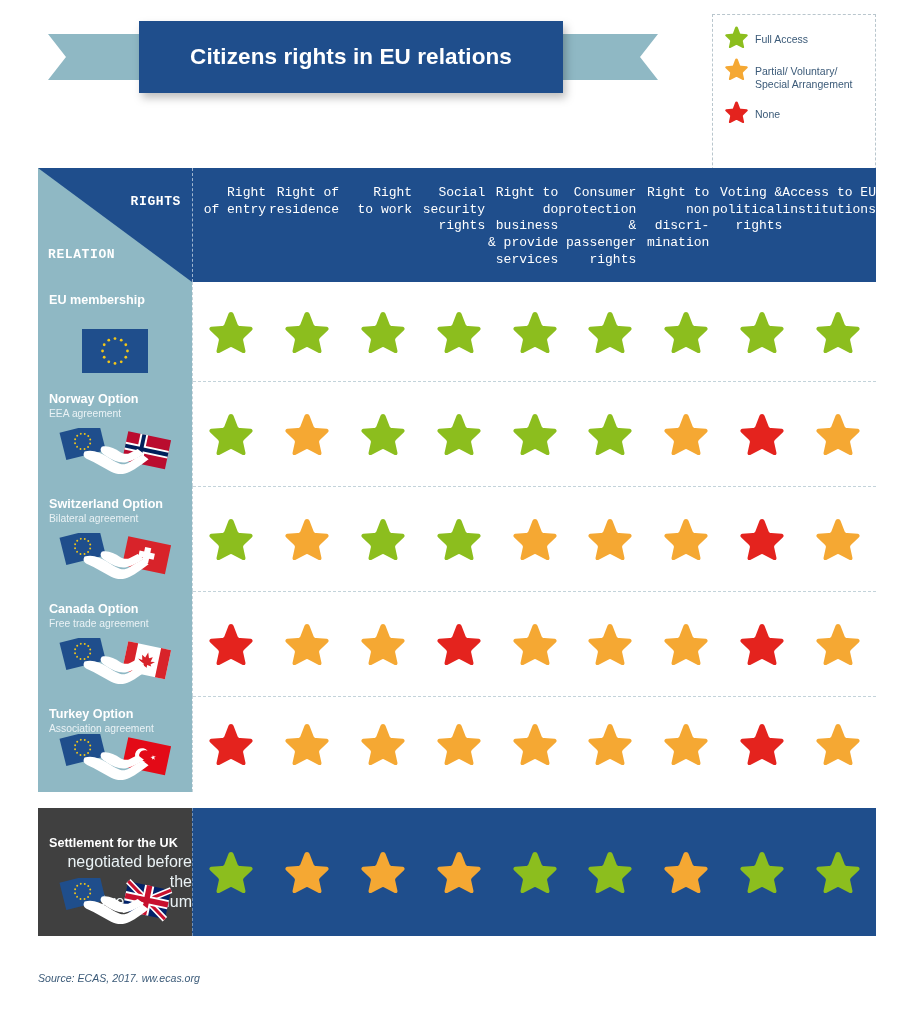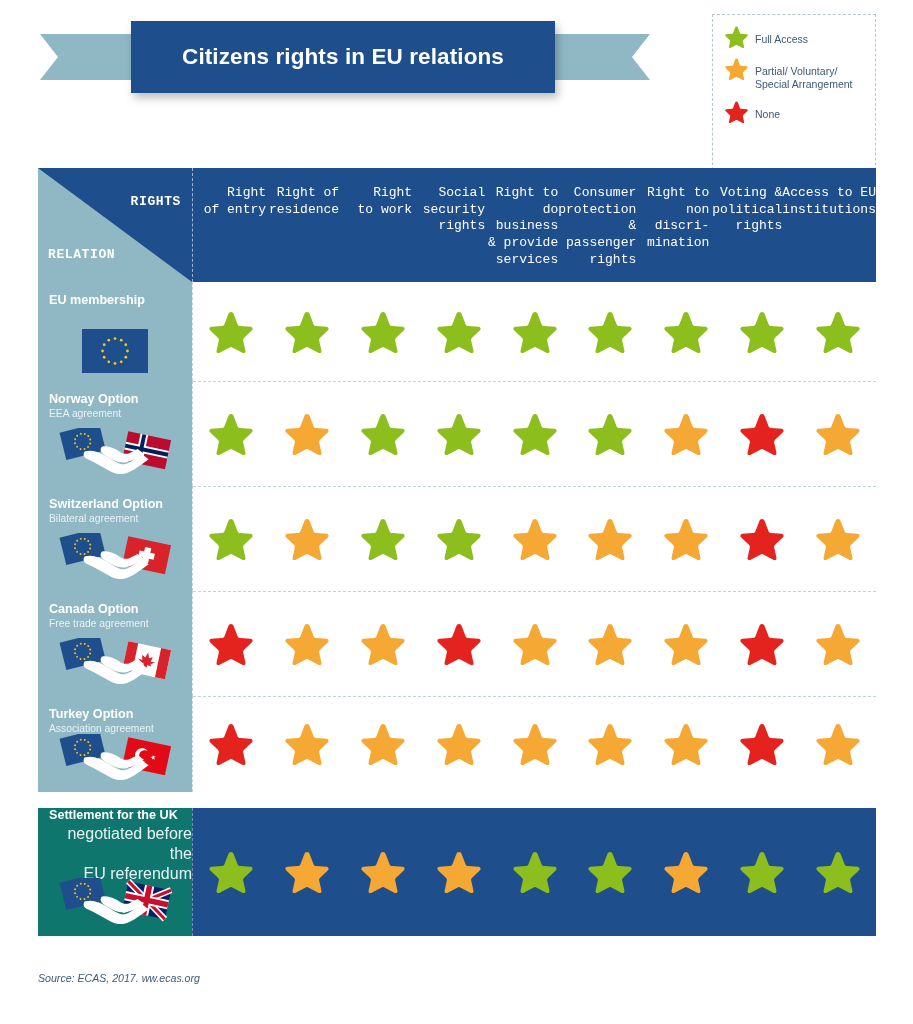--- a/index.html
+++ b/index.html
@@ -9,21 +9,21 @@
     height: 1024px;
     background: #ffffff;
     font-family: "Liberation Sans", sans-serif;
     overflow: hidden;
     position: relative;
   }
 
   
   #banner-area {
     position: absolute;
-    left: 0; top: 0;
+    left: 8px; top: 0;
     width: 780px; height: 120px;
   }
   .ribbon-tail {
     position: absolute;
     top: 34px;
     height: 46px;
     background: #8fb8c4;
     filter: drop-shadow(2px 4px 3px rgba(0,0,0,0.22));
   }
   .ribbon-tail.left {
@@ -191,21 +191,21 @@
   #row-ca     { height: 105px; }
   #row-tr     { height: 96px; }
 
   
   #row-uk {
     display: flex;
     height: 128px;
     background: #1f4e8c;
     margin-top: 16px;
   }
-  #row-uk .rowlabel { background: #0f766e; padding-top: 0; }
+  #row-uk .rowlabel { background: #404040; padding-top: 28px; }
   #row-uk .stars { border-left: 1px dashed #6f90b8; }
   #uk-sub { color: #eaf2f5; font-size: 16px; line-height: 1.25; margin-top: 1px; text-align: right;}
 
   
   #footer {
     position: absolute;
     left: 38px; top: 971px;
     font-size: 10.6px;
     font-style: italic;
     color: #3b5a78;

